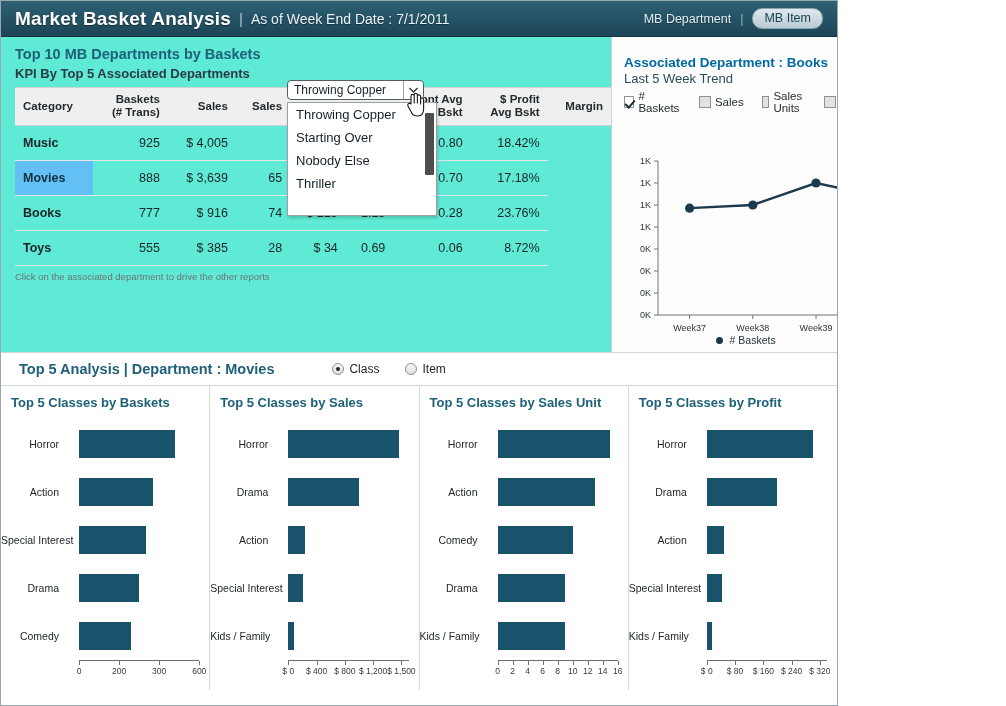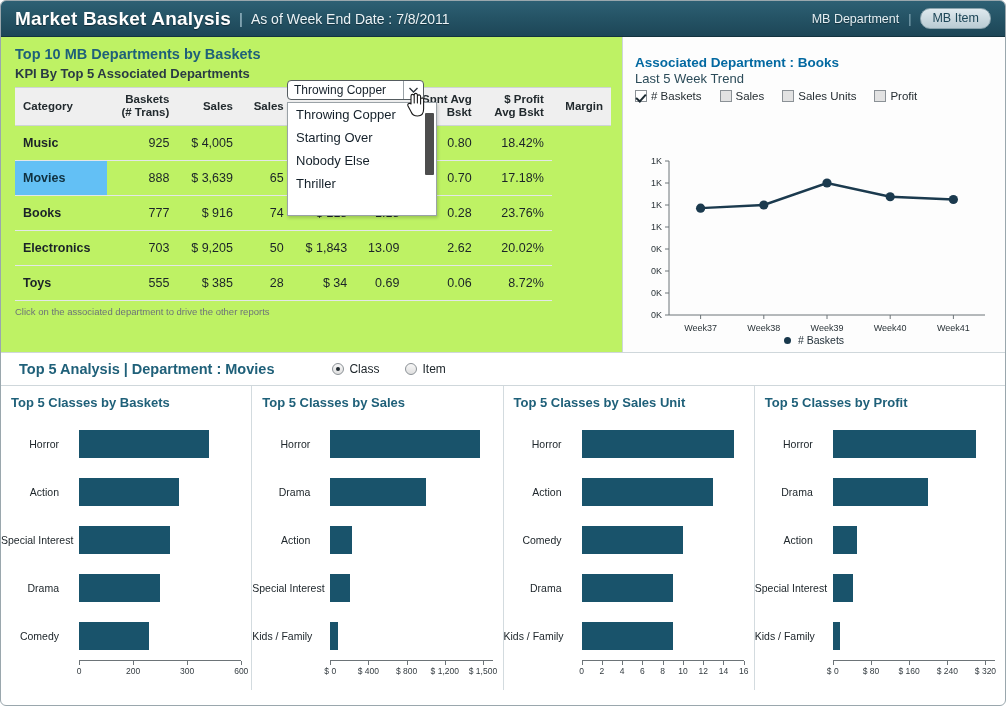--- a/index.html
+++ b/index.html
@@ -5,24 +5,24 @@
   * { box-sizing: border-box; }
   html, body { margin:0; padding:0; }
   body {
     width:1006px; height:706px;
     font-family:"Liberation Sans", sans-serif;
     background:#ffffff;
     overflow:hidden;
   }
   .app {
     position:relative;
-    width:1006px; height:706px;
+    width:838px; height:706px;
     background:#ffffff;
     border:1px solid #9aa7ad;
-    border-radius:6px;
+    border-radius:0;
     overflow:hidden;
   }
   
   .titlebar {
     position:relative;
     height:36px;
     background:linear-gradient(to bottom,#2e6074 0%,#255466 45%,#1d4657 100%);
     border-bottom:1px solid #14333f;
     display:flex; align-items:center;
     padding:0 14px;
@@ -47,21 +47,21 @@
     border-radius:10px;
     padding:2px 11px 3px;
     font-size:12.5px;
     cursor:pointer;
   }
   
   .top-area { position:relative; height:315px; display:flex; }
   .left-pane {
     width:622px; position:relative;
     border-right:1px solid #ccd6da;
-    background:#bef264;
+    background:#5eead4;
   }
   .right-pane { flex:1; position:relative; background:#fdfdfd; }
 
   .pane-hd { padding:8px 0 0 14px; }
   .pane-title {
     color:#1f6079; font-size:14.5px; font-weight:bold;
     display:inline-block;
   }
   .pane-sub {
     color:#2a3b44; font-size:13px; font-weight:bold;
@@ -248,21 +248,21 @@
   .axlbl { font-size:9px; fill:#2b3439; font-family:"Liberation Sans", sans-serif; }
 </style>
 </head>
 <body>
 
 <div class="app">
 
   <div class="titlebar">
     <span class="title-main">Market Basket Analysis</span>
     <span class="title-sep">|</span>
-    <span class="title-sub">As of Week End Date : 7/8/2011</span>
+    <span class="title-sub">As of Week End Date : 7/1/2011</span>
     <div class="titlebar-right">
       <span class="tb-link">MB Department</span>
       <span class="tb-divider">|</span>
       <span class="tb-pill">MB Item</span>
     </div>
   </div>
 
   <div class="top-area">
 
     <div class="left-pane">
@@ -332,30 +332,20 @@
             </tr>
             <tr>
               <td class="l">Books</td>
               <td>777</td>
               <td>$ 916</td>
               <td>74</td>
               <td>$ 218</td>
               <td>1.18</td>
               <td>0.28</td>
               <td>23.76%</td>
-            </tr>
-            <tr>
-              <td class="l">Electronics</td>
-              <td>703</td>
-              <td>$ 9,205</td>
-              <td>50</td>
-              <td>$ 1,843</td>
-              <td>13.09</td>
-              <td>2.62</td>
-              <td>20.02%</td>
             </tr>
             <tr>
               <td class="l">Toys</td>
               <td>555</td>
               <td>$ 385</td>
               <td>28</td>
               <td>$ 34</td>
               <td>0.69</td>
               <td>0.06</td>
               <td>8.72%</td>

